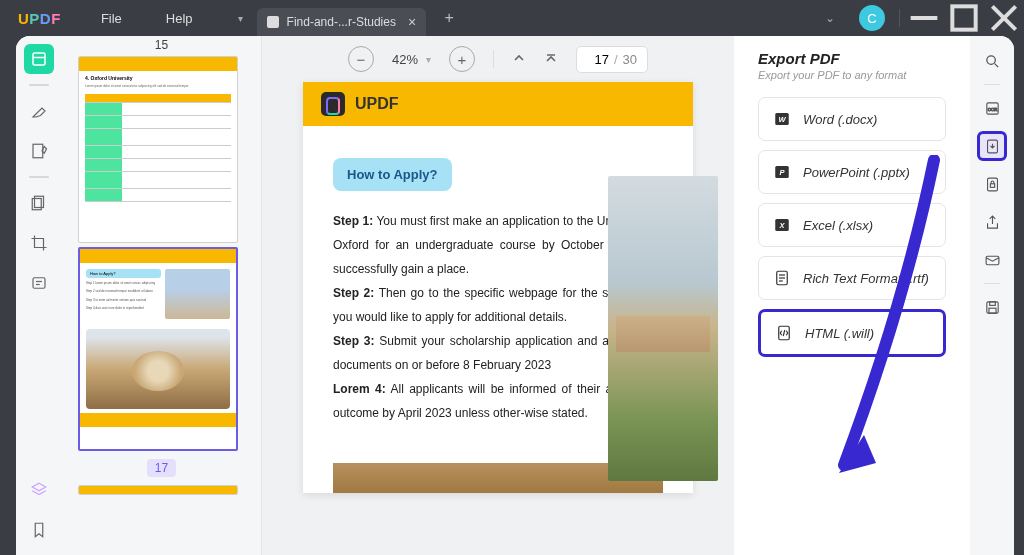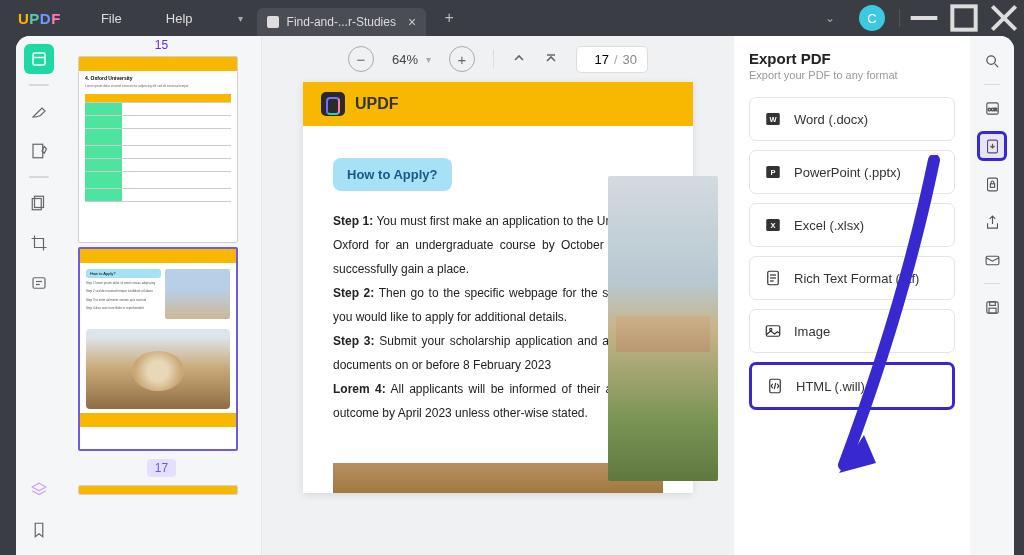--- a/index.html
+++ b/index.html
@@ -29,21 +29,21 @@
 
 
 .left-tools { width: 46px; background: #f5f6f8; display: flex; flex-direction: column; align-items: center; padding-top: 8px; gap: 10px; }
 .ltool { width: 30px; height: 30px; display: flex; align-items: center; justify-content: center; border-radius: 6px; color: #666; }
 .ltool.active { background: #1ed9a4; color: #fff; }
 .ltool svg { width: 18px; height: 18px; }
 .left-bottom { margin-top: auto; padding-bottom: 10px; display: flex; flex-direction: column; align-items: center; gap: 10px; }
 
 
 .thumbs { width: 200px; background: #f5f6f8; padding: 0 16px; overflow: hidden; border-right: 1px solid #e6e6e9; }
-.thumb-num-top { text-align: center; color: #6d28d9; font-size: 12px; padding: 2px 0 4px; }
+.thumb-num-top { text-align: center; color: #404040; font-size: 12px; padding: 2px 0 4px; }
 .thumb { width: 160px; border: 1px solid #d0d0d0; border-radius: 2px; background: #fff; margin-bottom: 4px; overflow: hidden; position: relative; }
 .thumb.current { border: 2px solid #6b5ce7; }
 .thumb-label { text-align: center; font-size: 12px; color: #666; padding: 6px 0 10px; }
 .thumb-label.current { color: #6b5ce7; }
 .thumb-label.current span { background: #e4dffc; padding: 2px 8px; border-radius: 4px; }
 
 
 .t1-content { height: 185px; }
 .t1-header { height: 14px; background: #f9b800; }
 .t1-title { padding: 4px 6px; font-size: 5px; font-weight: bold; }
@@ -84,21 +84,21 @@
 .page-body { padding: 32px 30px 20px; display: flex; gap: 18px; }
 .page-text-col { flex: 1; }
 .apply-badge { background: #a6e1f5; border-radius: 8px; padding: 9px 14px; font-size: 13px; color: #19588a; font-weight: 600; margin-bottom: 18px; display: inline-block; }
 .page-para { font-size: 12px; line-height: 2.0; color: #222; text-align: justify; }
 .page-para b { font-weight: 700; }
 .page-side-img { width: 110px; height: 305px; background: linear-gradient(180deg, #d3dbe0 0%, #b8c8d0 35%, #c8b48a 50%, #7a9455 80%, #5e7840 100%); margin-top: 4px; border-radius: 2px; position: relative; margin-left:-10px;}
 .page-side-img::before { content:''; position:absolute; left:8px; top:46%; right:8px; height:36px; background: linear-gradient(180deg, #cdb088 0%, #b89870 100%); }
 .page-bottom-img { margin: 18px 30px 0; height: 30px; background: linear-gradient(180deg, #b89060 0%, #a07840 100%); }
 
 
-.export-panel { width: 236px; background: #fff; padding: 14px 15px; }
+.export-panel { width: 236px; background: #fff; padding: 14px 24px; font-style: italic; }
 .export-title { font-size: 15px; font-weight: 700; color: #222; margin-bottom: 2px; }
 .export-sub { font-size: 11px; color: #999; margin-bottom: 16px; }
 .export-item { border: 1px solid #e4e4e8; border-radius: 7px; padding: 12px 14px; display: flex; align-items: center; gap: 12px; margin-bottom: 9px; font-size: 13px; color: #333; cursor: pointer; }
 .export-item.highlight { border: 3px solid #3828cf; }
 .ei-icon { width: 18px; height: 18px; display: flex; align-items: center; justify-content: center; }
 .ei-icon svg { width: 18px; height: 18px; }
 
 
 .right-tools { width: 44px; background: #f5f6f8; display: flex; flex-direction: column; align-items: center; padding-top: 10px; gap: 8px; }
 .rtool { width: 30px; height: 30px; display: flex; align-items: center; justify-content: center; border-radius: 6px; color: #555; }
@@ -284,21 +284,21 @@
     <div class="thumb-label current"><span>17</span></div>
 
     <div class="thumb" style="height:10px;">
       <div class="t2-header" style="height:10px;"></div>
     </div>
   </div>
 
   <div class="center">
     <div class="page-toolbar">
       <div class="pt-btn">−</div>
-      <div class="pt-text">64%</div>
+      <div class="pt-text">42%</div>
       <div class="pt-chev">▾</div>
       <div class="pt-btn">+</div>
       <div style="width:1px;height:18px;background:#ddd;"></div>
       <div class="pt-nav">
         <svg width="14" height="14" viewBox="0 0 14 14">
             <path d="M3 9 L7 5 L11 9" stroke="#666" stroke-width="1.6" fill="none"></path>
           </svg>
       </div>
       <div class="pt-nav">
         <svg width="14" height="14" viewBox="0 0 14 14">
@@ -366,30 +366,20 @@
     <div class="export-item">
       <div class="ei-icon">
           <svg viewBox="0 0 24 24" fill="none" stroke="#333" stroke-width="1.6">
             <rect x="5" y="3" width="14" height="18" rx="2"></rect>
             <line x1="8" y1="8" x2="16" y2="8"></line>
             <line x1="8" y1="12" x2="16" y2="12"></line>
             <line x1="8" y1="16" x2="13" y2="16"></line>
           </svg>
         </div>
       <span>Rich Text Format (.rtf)</span>
-    </div>
-    <div class="export-item">
-      <div class="ei-icon">
-          <svg viewBox="0 0 24 24" fill="none" stroke="#333" stroke-width="1.6">
-            <rect x="3" y="5" width="18" height="14" rx="2"></rect>
-            <circle cx="9" cy="10" r="1.5"></circle>
-            <path d="M3 17 L9 12 L14 16 L18 13 L21 15"></path>
-          </svg>
-        </div>
-      <span>Image</span>
     </div>
     <div class="export-item highlight">
       <div class="ei-icon">
           <svg viewBox="0 0 24 24" fill="none" stroke="#333" stroke-width="1.6">
             <rect x="5" y="3" width="14" height="18" rx="2"></rect>
             <path d="M9 9 L7 12 L9 15"></path>
             <path d="M15 9 L17 12 L15 15"></path>
             <line x1="13" y1="8" x2="11" y2="16"></line>
           </svg>
         </div>

